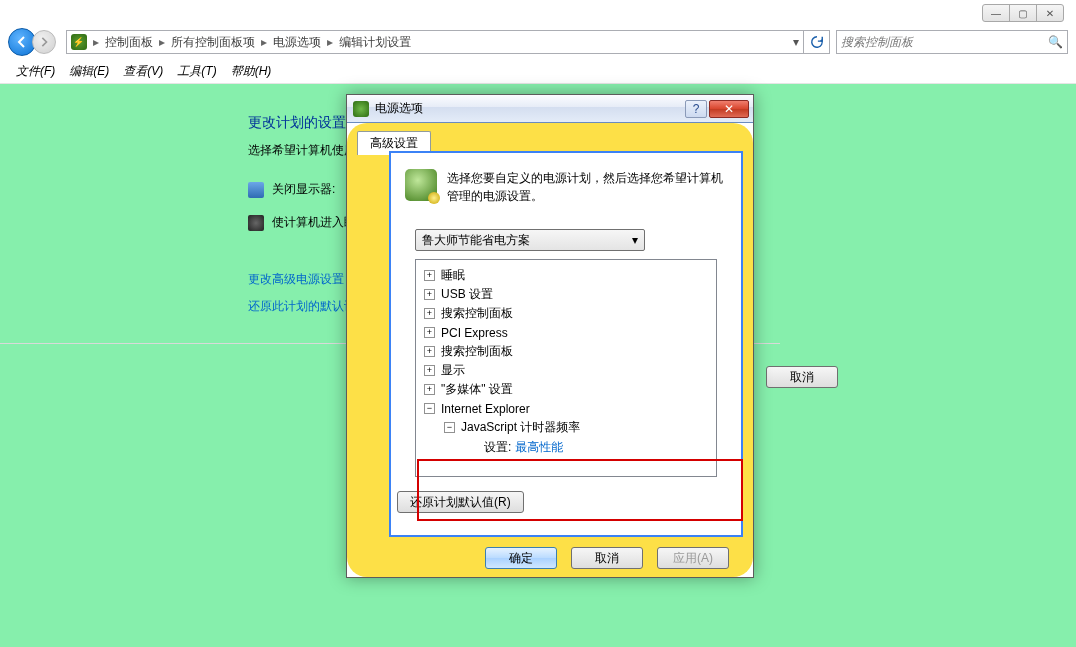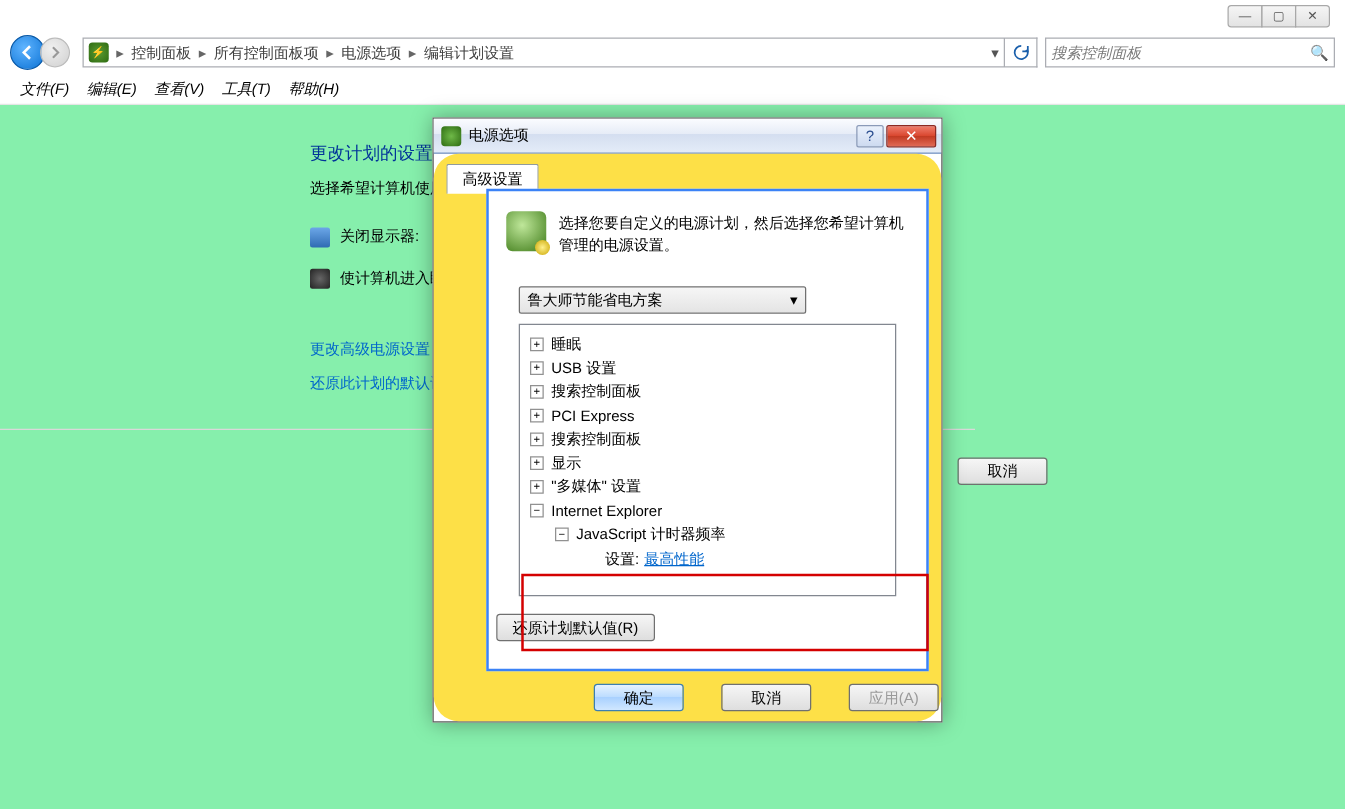--- a/index.html
+++ b/index.html
@@ -59,24 +59,24 @@
 .intro .big-ic:after{content:""; position:absolute; right:-3px; bottom:-3px; width:12px;height:12px;border-radius:50%;background:radial-gradient(circle,#fff08a,#c9a400);}
 .intro p{ line-height:1.5; color:#000;}
 .plan-select{ margin:14px 0 8px 24px; width:230px; height:22px; border:1px solid #707070; background:linear-gradient(#f6f6f6,#e4e4e4); display:flex; align-items:center; padding:0 6px; border-radius:2px;}
 .plan-select .dd{ margin-left:auto; color:#000;}
 .tree-box{ margin:0 24px 8px 24px; height:218px; border:1px solid #828790; background:#fff; overflow:auto; padding:6px 4px;}
 .tree-row{ display:flex; align-items:center; height:19px; padding-left:4px; white-space:nowrap;}
 .tree-toggle{ width:11px; height:11px; border:1px solid #919191; display:inline-flex; align-items:center; justify-content:center; font-size:9px; line-height:1; color:#000; margin-right:6px; background:#fff;}
 .ind1{ padding-left:4px;} .ind2{ padding-left:24px;} .ind3{ padding-left:64px;align-items:flex-end;}
 .tree-label{ color:#000;}
 .setting-key{ color:#000; margin-right:4px;}
-.setting-link{ color:#0066cc; text-decoration:underline; cursor:pointer;}
+.setting-link{ color:#0066cc; cursor:pointer;}
 .redbox{ position:absolute; border:2px solid #d40000; pointer-events:none; }
 .restore-row{ display:flex; justify-content:flex-start; padding:6px 24px 0 0;}
-.dlg-buttons{ position:absolute; bottom:8px; right:2px; display:flex; gap:24px;}
+.dlg-buttons{ position:absolute; bottom:8px; right:24px; display:flex; gap:8px;}
 .winbtn.primary{ background:linear-gradient(#e6f2ff,#bcdcff 48%,#a9d1ff 50%,#d0e7ff); border-color:#3c7fb1;}
 .winbtn[disabled]{ color:#9a9a9a;}
 </style>
 </head>
 <body>
 
 <div class="title-controls">
   <div class="title-btn">—</div>
   <div class="title-btn">▢</div>
   <div class="title-btn">✕</div>

